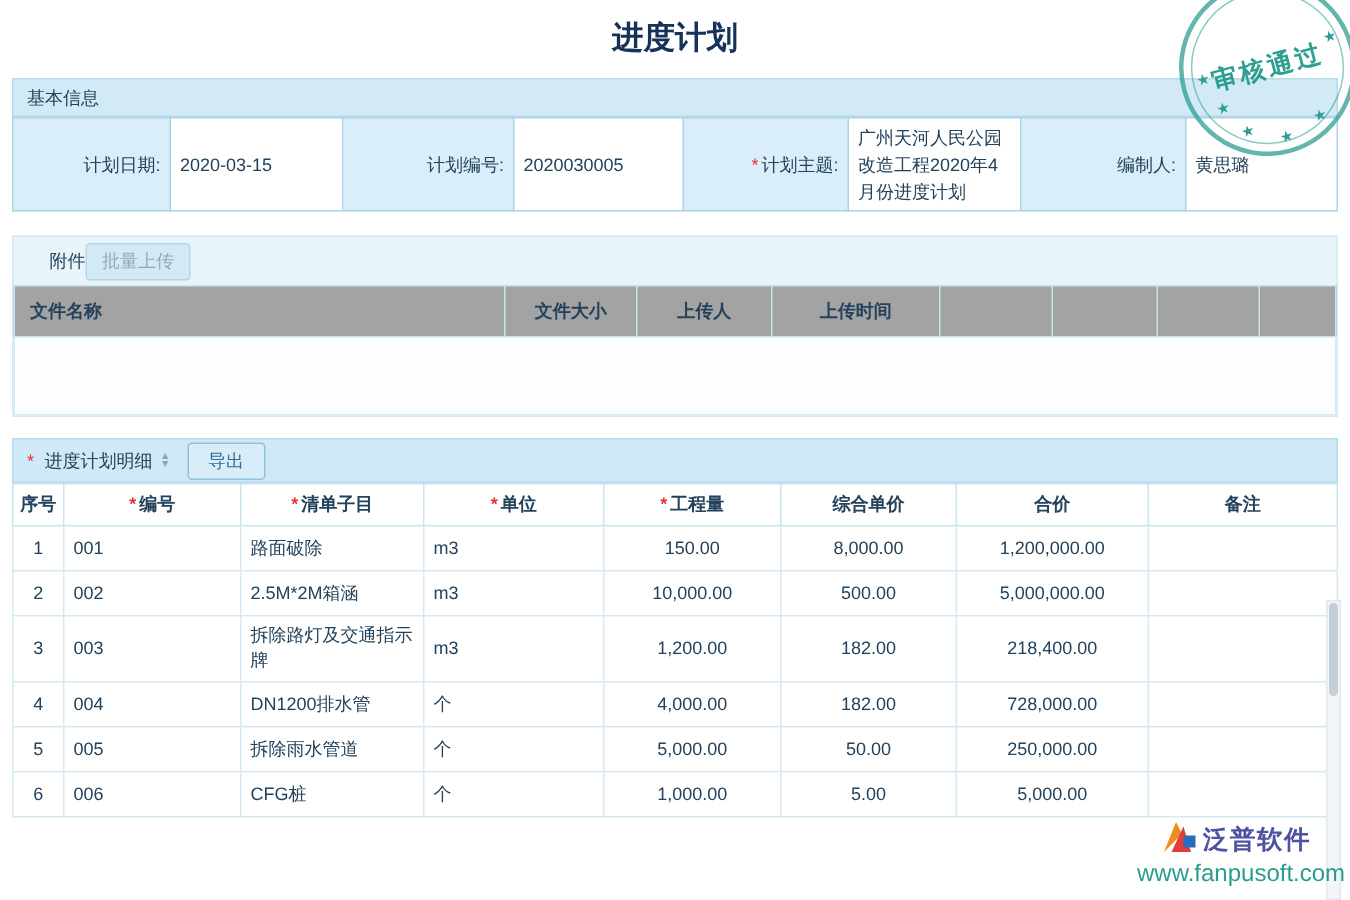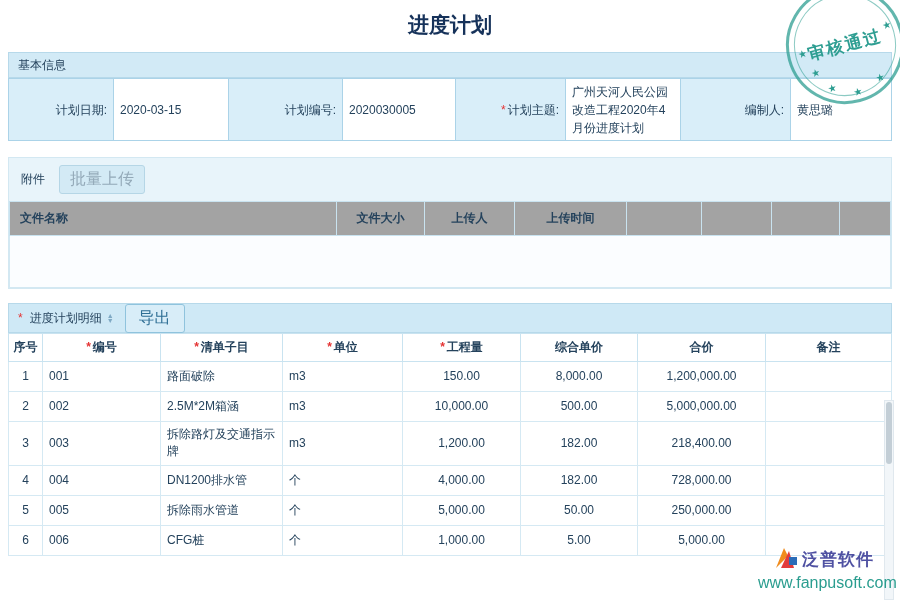--- a/index.html
+++ b/index.html
@@ -31,22 +31,22 @@
   .bi-table td { border:1px solid #abd3e8; padding:0 6px; vertical-align:middle; line-height:1.5; }
   .bi-table tr.r1 td { height:62px; }
   .bi-table tr.r2 td { height:54px; }
   td.lbl { background:#d9eef9; text-align:right;margin-top:18px; }
   td.val { background:#fff; text-align:left; }
   .req { color:#e53333; margin-right:2px; }
   a.link { color:#2b65c0; text-decoration:underline; }
 
   
   .att { margin:16px 8px 0; background:#e8f4fa; border:1px solid #d3e8f2; }
-  .att-top { display:flex; align-items:center; gap:14px; padding:5px 12px; height:43px; }
-  .btn { border-radius:3px; font-size:16px; cursor:pointer; font-family:Liberation Serif, serif; }
+  .att-top { display:flex; align-items:center; padding:5px 24px; height:32px; }
+  .btn { border-radius:3px; font-size:12px; cursor:pointer; font-family:Liberation Serif, serif; }
   .btn-light { background:#d3eaf5; border:1px solid #b5d6e6; color:#93a9b8; padding:3px 10px; }
   .att-table { width:100%; border-collapse:collapse; background:#a3a3a3; }
   .att-table th { border:1px solid #c9e3f0; height:34px; font-weight:bold; color:#24425c; text-align:center; }
   .att-table th.ta-l { text-align:left; padding-left:10px; }
   .att-empty { height:52px; background:#fbfdff; border:1px solid #d3e8f2; border-top:none; }
 
   
   .det-bar { margin:14px 8px 0; background:#cfe9f6; border:1px solid #b7d9ea; height:30px;
     display:flex; align-items:center; gap:5px; padding:0 9px; }
   .sort-icon { display:inline-flex; flex-direction:column; font-size:7px; line-height:5px;

